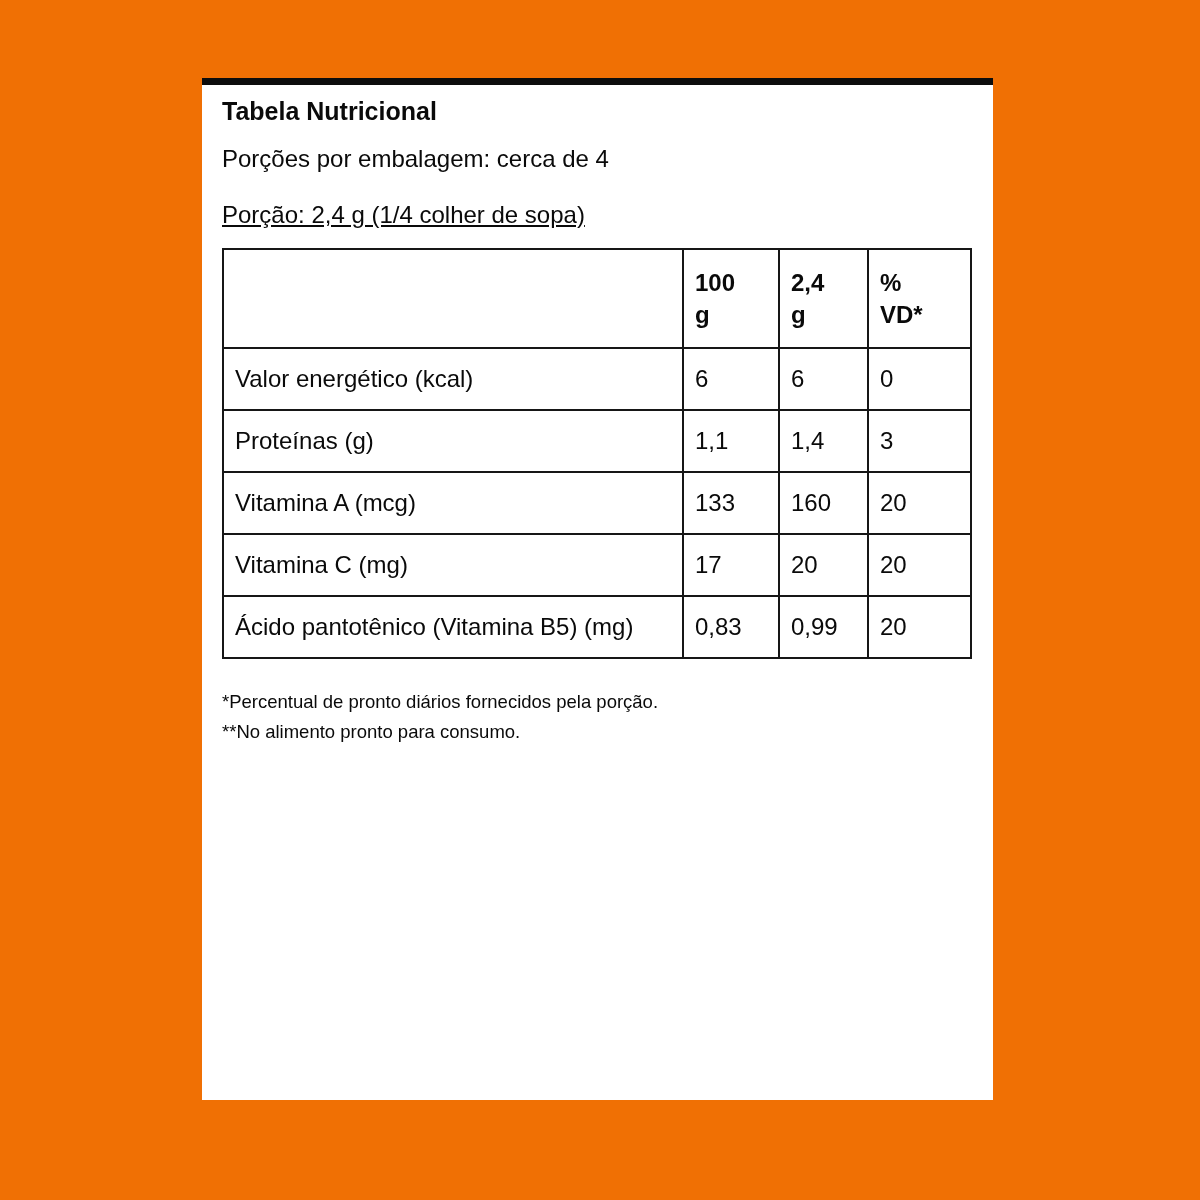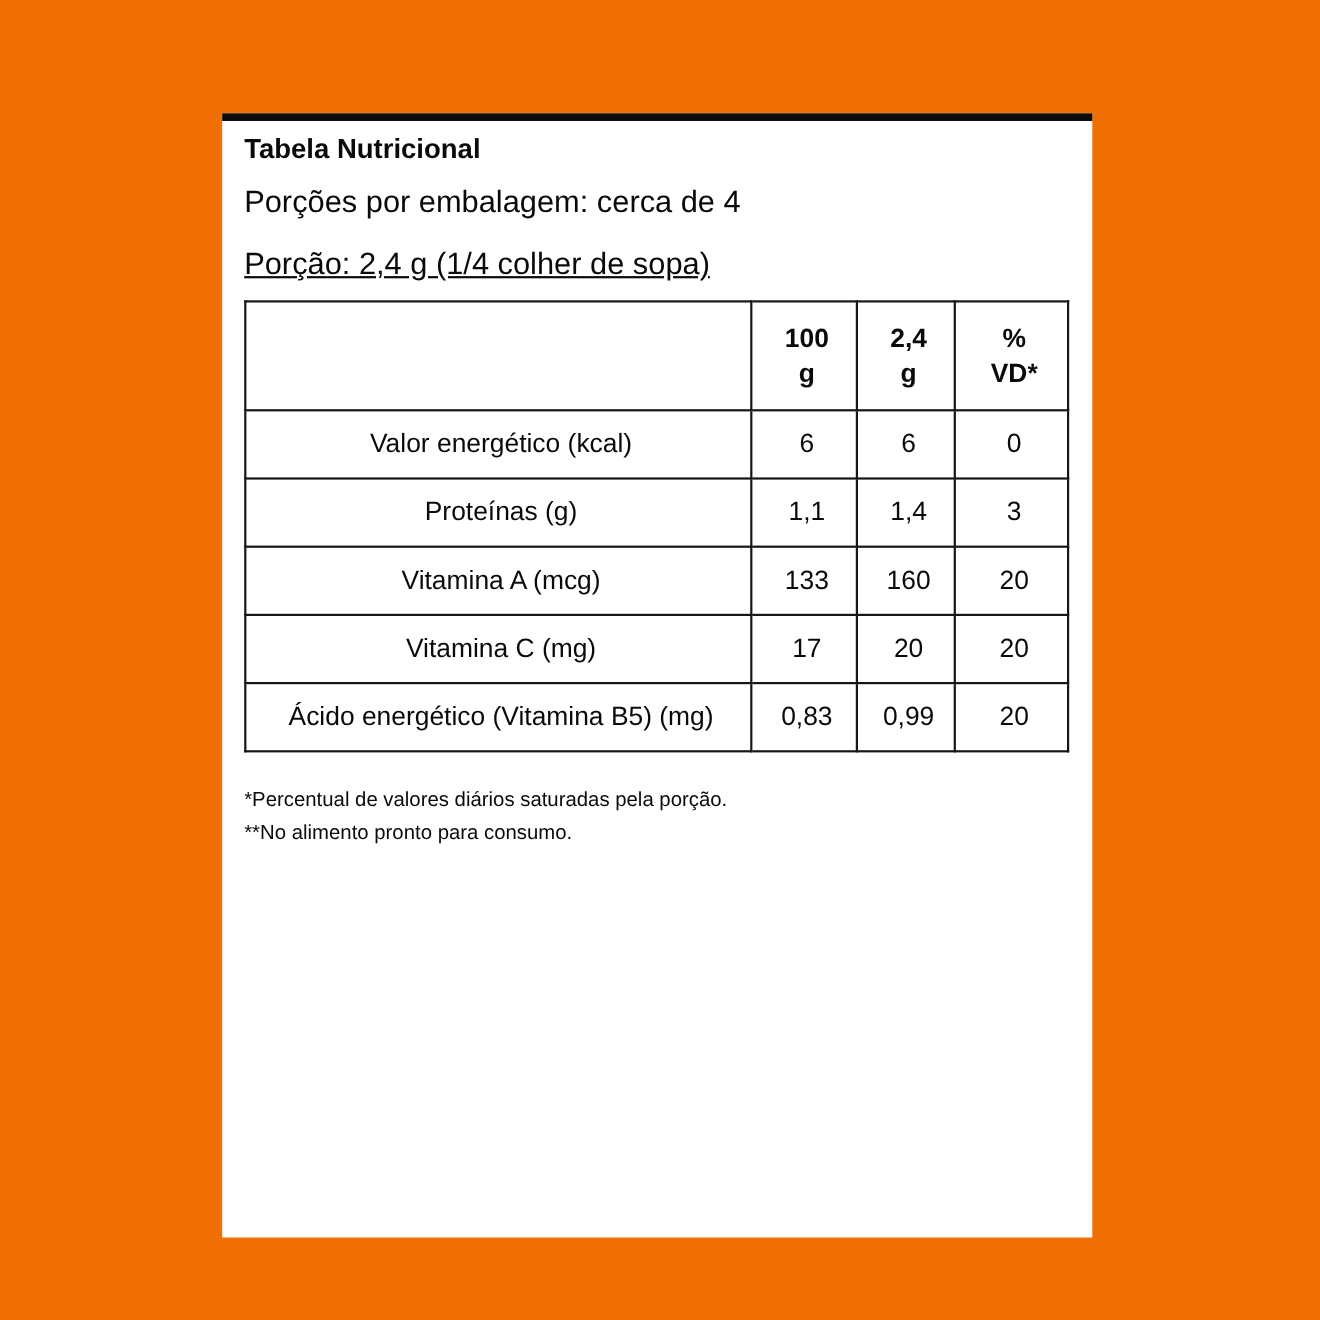--- a/index.html
+++ b/index.html
@@ -9,54 +9,54 @@
     width: 1200px;
     height: 1200px;
     font-family: "Liberation Sans", "DejaVu Sans", sans-serif;
     color: #0a0a0a;
   }
   body { background: #F07004; position: relative; }
 
   .card {
     position: absolute;
     left: 202px;
-    top: 103px;
+    top: 78px;
     width: 791px;
     height: 1022px;
     background: #ffffff;
     border-top: 7px solid #0d0d0d;
     padding: 5px 25px 0 20px;
     overflow: hidden;
   }
 
   .title {
     margin: 6px 0 0 0;
     font-size: 25px;
     font-weight: 700;
     line-height: 30px;
   }
   .meta {
     margin: 0;
-    font-size: 28px;
+    font-size: 24px;
     line-height: 30px;
   }
   .meta.servings { margin-top: 18px; }
   .meta.portion  { margin-top: 26px; text-decoration: underline; }
 
   table.nutrition {
     margin-top: 18px;
     border-collapse: collapse;
     table-layout: fixed;
     width: 748px;
   }
   table.nutrition th,
   table.nutrition td {
     border: 2px solid #161616;
     font-size: 24px;
-    text-align: center;
+    text-align: left;
     vertical-align: middle;
     padding: 4px 6px 4px 11px;
     line-height: 32px;
     overflow: hidden;
   }
   table.nutrition thead th {
     font-weight: 700;
     white-space: pre-line;
     height: 99px;
   }
@@ -130,27 +130,27 @@
           <td>160</td>
           <td>20</td>
         </tr>
         <tr>
           <td>Vitamina C (mg)</td>
           <td>17</td>
           <td>20</td>
           <td>20</td>
         </tr>
         <tr>
-          <td>Ácido energético (Vitamina B5) (mg)</td>
+          <td>Ácido pantotênico (Vitamina B5) (mg)</td>
           <td>0,83</td>
           <td>0,99</td>
           <td>20</td>
         </tr>
       </tbody>
   </table>
 
 
   <div class="footnotes">
-    <p>*Percentual de valores diários saturadas pela porção.</p>
+    <p>*Percentual de pronto diários fornecidos pela porção.</p>
     <p>**No alimento pronto para consumo.</p>
   </div>
 
 </div>
 
 </body></html>

